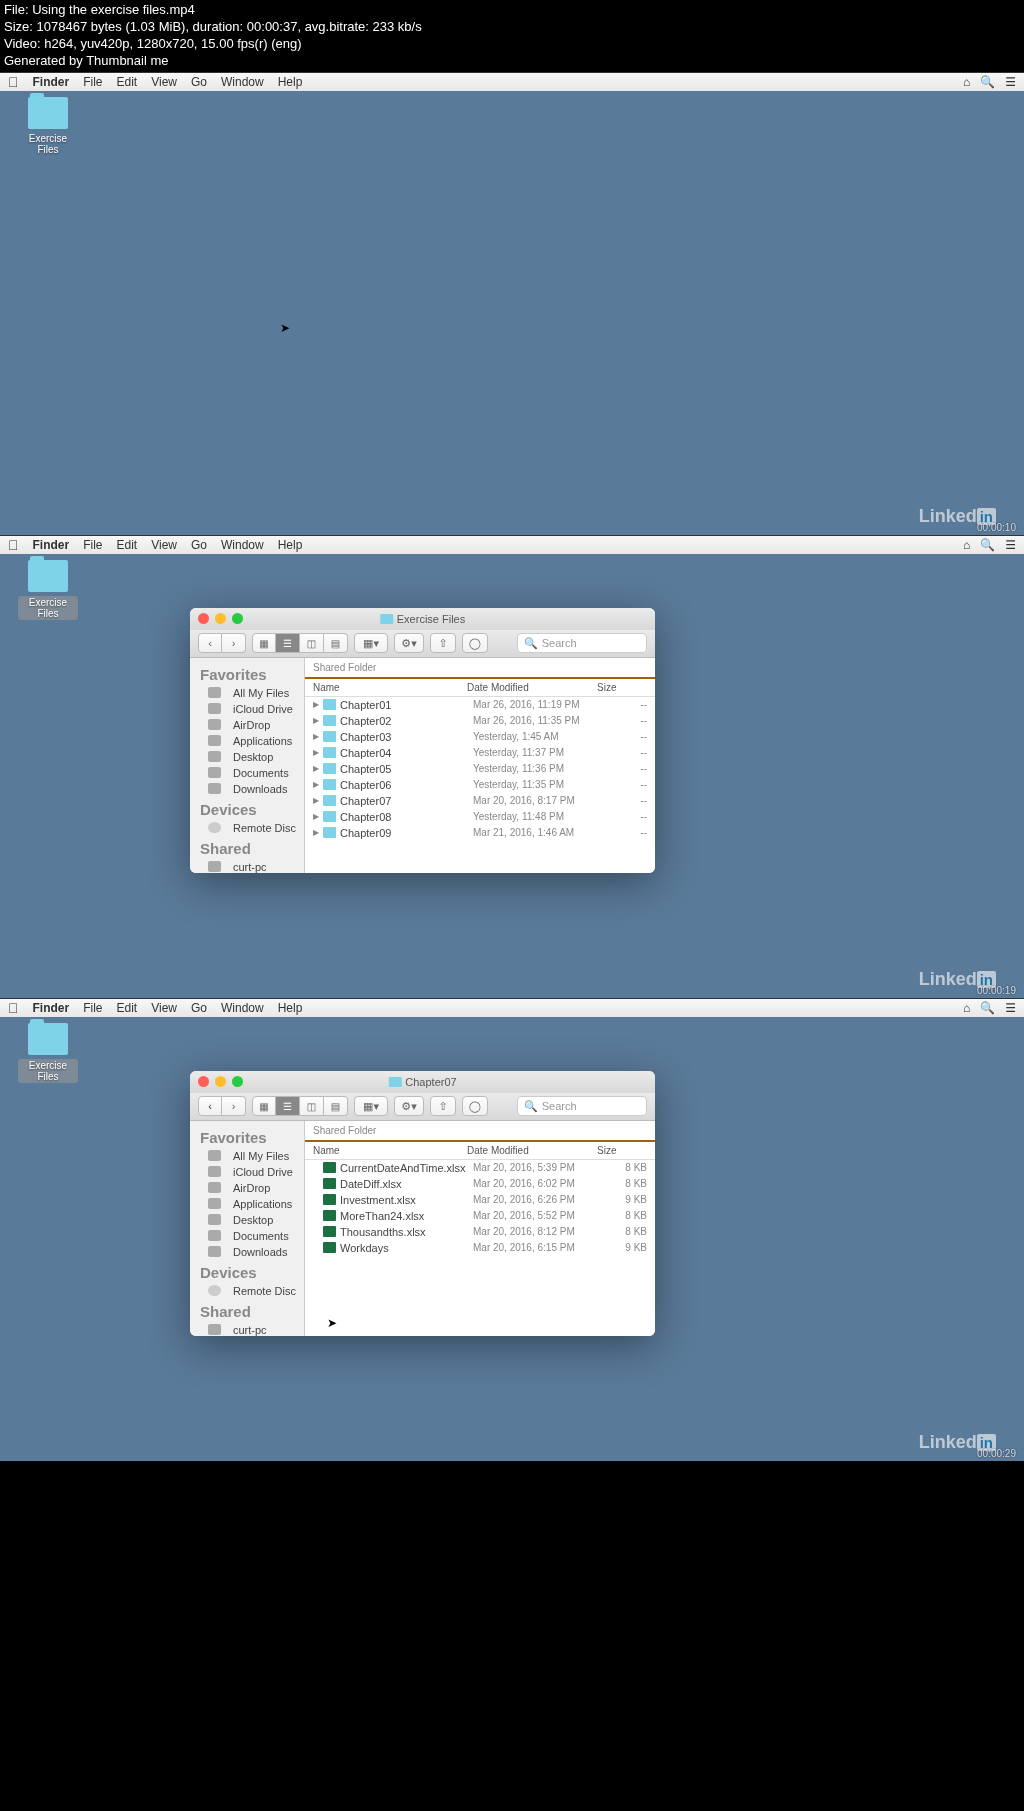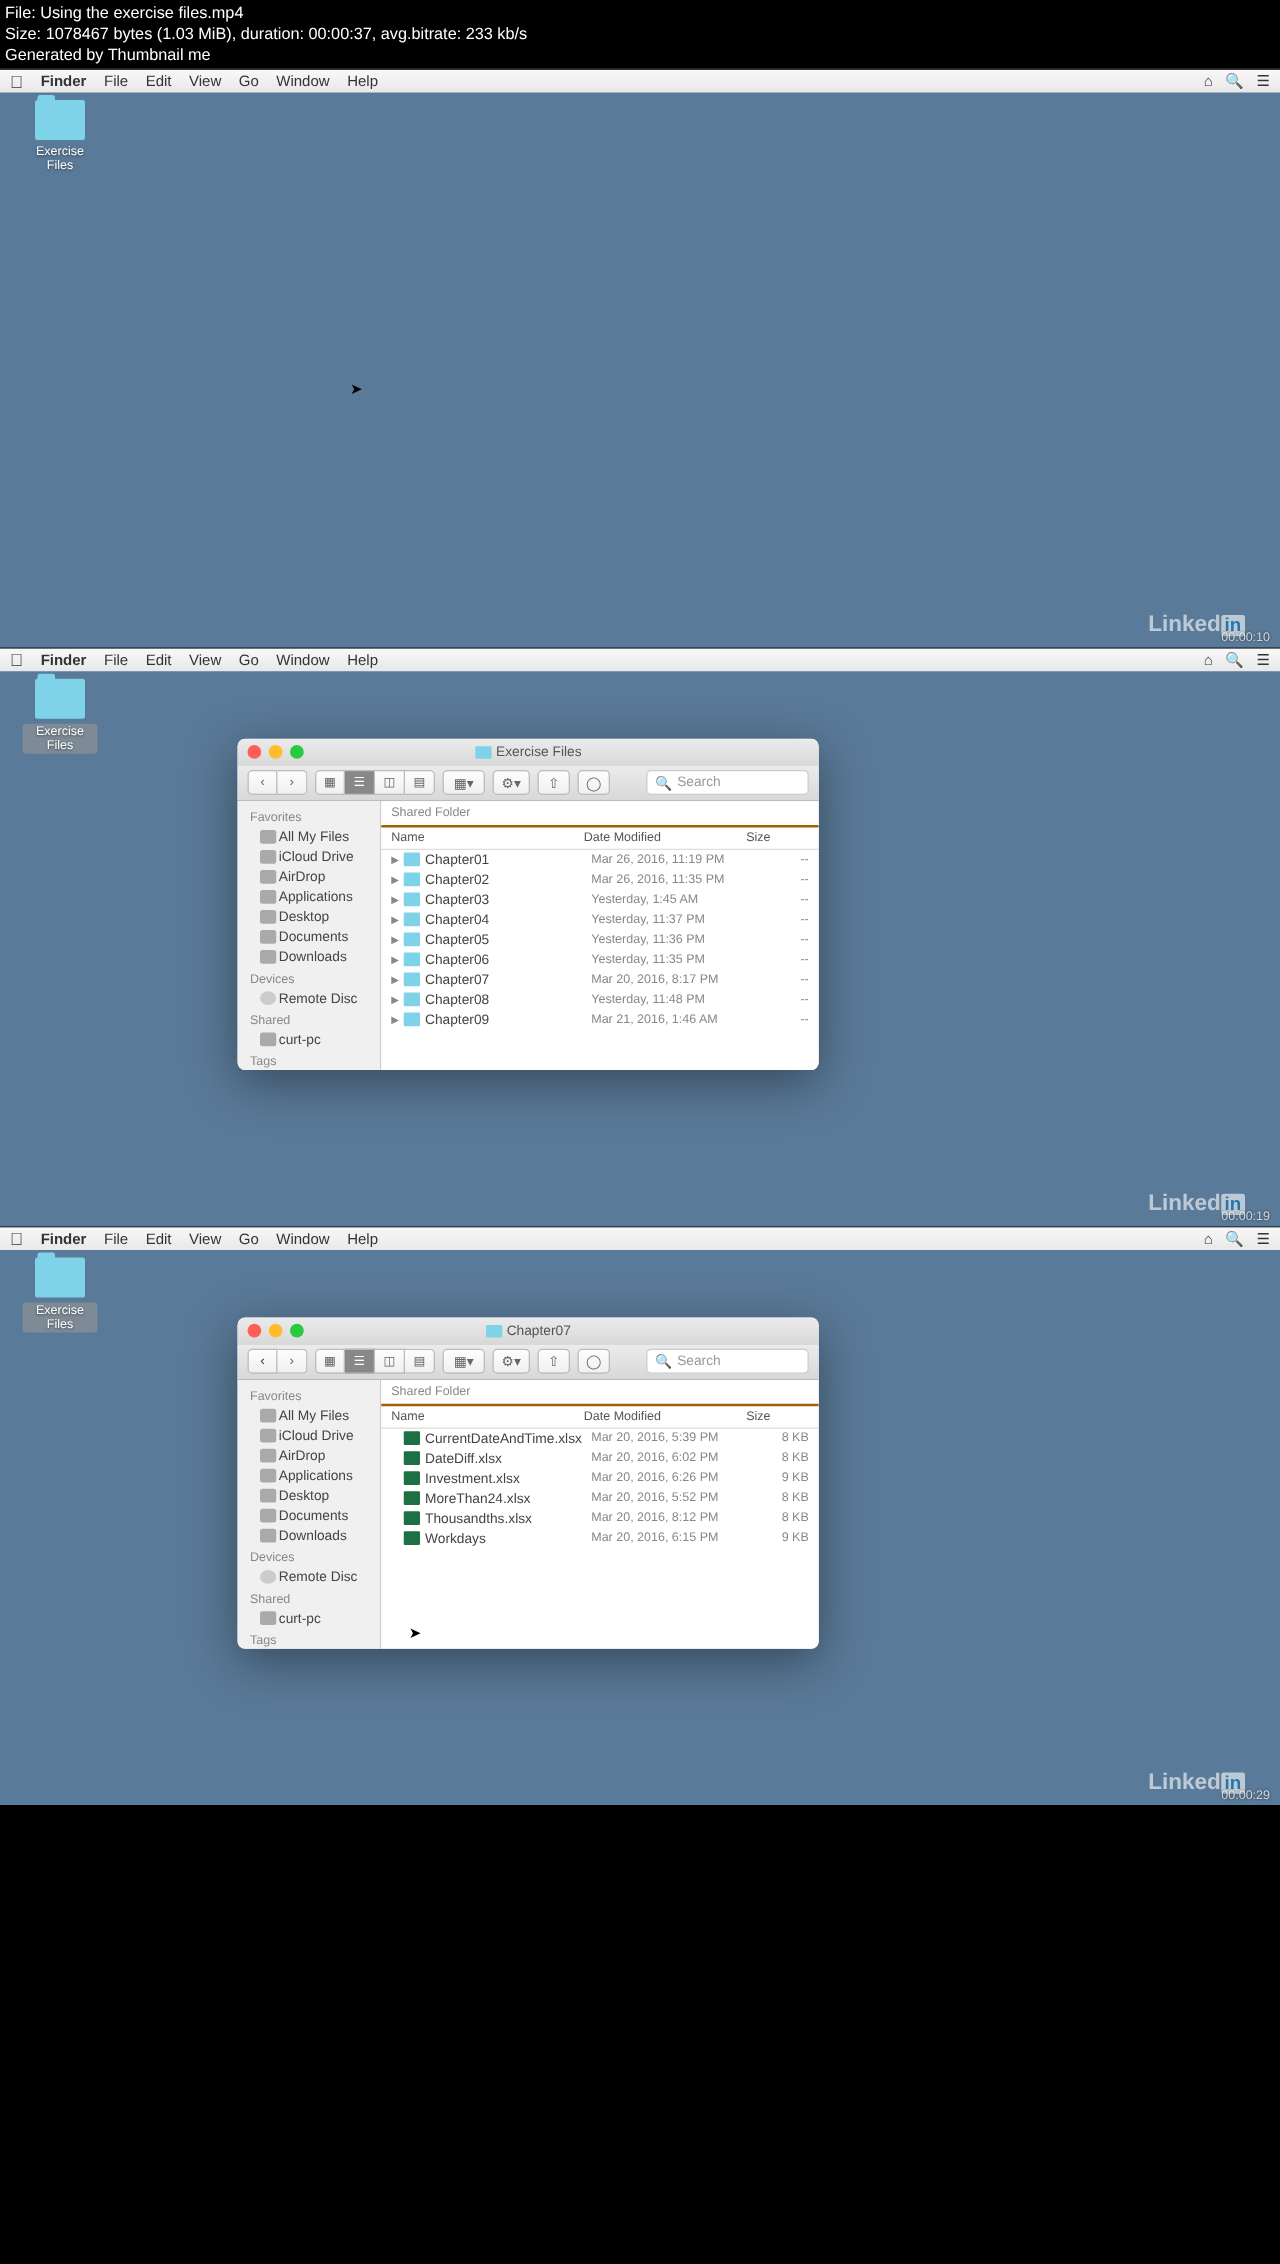--- a/index.html
+++ b/index.html
@@ -32,22 +32,22 @@
 .nav-btns .tb-btn{width:24px;border-radius:4px 0 0 4px}
 .nav-btns .tb-btn:last-child{border-radius:0 4px 4px 0;border-left:none}
 .view-btns{display:flex}
 .view-btns .tb-btn{width:24px;border-radius:0;border-left:none;font-size:10px}
 .view-btns .tb-btn:first-child{border-radius:4px 0 0 4px;border-left:1px solid #bbb}
 .view-btns .tb-btn:last-child{border-radius:0 4px 4px 0}
 .view-btns .tb-btn.active{background:#888;color:#fff}
 .search-box{margin-left:auto;background:#fff;border:1px solid #ccc;border-radius:4px;height:20px;width:130px;display:flex;align-items:center;padding:0 6px;font-size:11px;color:#999;gap:4px}
 .finder-body{display:flex;height:calc(100% - 50px)}
 .sidebar{width:115px;background:#f0f0f0;border-right:1px solid #ccc;padding:4px 0;font-size:11px;overflow:hidden}
-.sb-section{color:#888;font-size:10px;padding:4px 10px 2px;font-weight:400}
-.sb-item{padding:2px 10px 2px 18px;color:#444;display:flex;align-items:center;gap:2px;white-space:nowrap}
+.sb-section{color:#888;font-size:15px;padding:4px 10px 2px;font-weight:700}
+.sb-item{padding:2px 10px 2px 18px;color:#444;display:flex;align-items:center;gap:12px;white-space:nowrap}
 .sb-ico{width:13px;height:11px;background:#aaa;border-radius:2px;flex-shrink:0}
 .sb-ico.disk{border-radius:50%;background:#ccc}
 .content{flex:1;background:#fff;display:flex;flex-direction:column}
 .shared-label{font-size:10px;color:#888;padding:4px 8px}
 .col-headers{display:flex;border-bottom:1px solid #ddd;border-top:2px solid #a16207;font-size:10px;color:#555;padding:3px 8px}
 .col-name{flex:1}.col-date{width:130px}.col-size{width:50px;text-align:left}
 .file-list{flex:1;overflow:auto}
 .file-row{display:flex;padding:2px 8px;font-size:11px;color:#444;align-items:center}
 .file-row .disclosure{width:10px;font-size:8px;color:#888}
 .file-ico{width:13px;height:11px;margin-right:4px;background:#7ed3e8;border-radius:1px}
@@ -55,20 +55,21 @@
 .file-row .fn{flex:1}
 .file-row .fd{width:130px;color:#888;font-size:10px}
 .file-row .fs{width:44px;text-align:right;color:#888;font-size:10px}
 </style>
 </head>
 <body>
 
 <div class="header-info">
   <div>File: Using the exercise files.mp4</div>
   <div>Size: 1078467 bytes (1.03 MiB), duration: 00:00:37, avg.bitrate: 233 kb/s</div>
+  <div>Video: h264, yuv420p, 1280x720, 15.00 fps(r) (eng)</div>
   <div>Generated by Thumbnail me</div>
 </div>
 
 <div class="screenshot">
   <div class="menubar">
     <span class="apple"></span>
     <b>Finder</b>
     <span>File</span>
     <span>Edit</span>
     <span>View</span>

